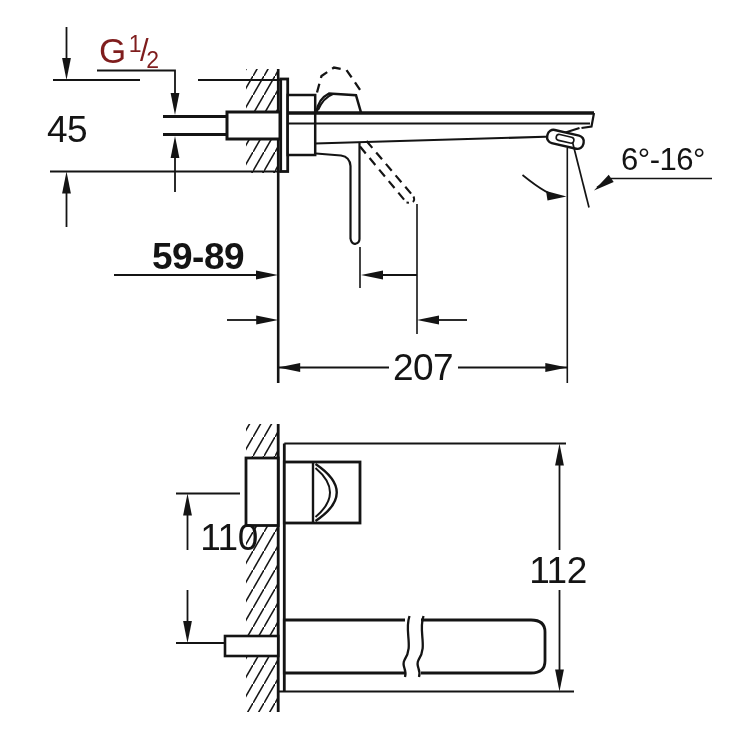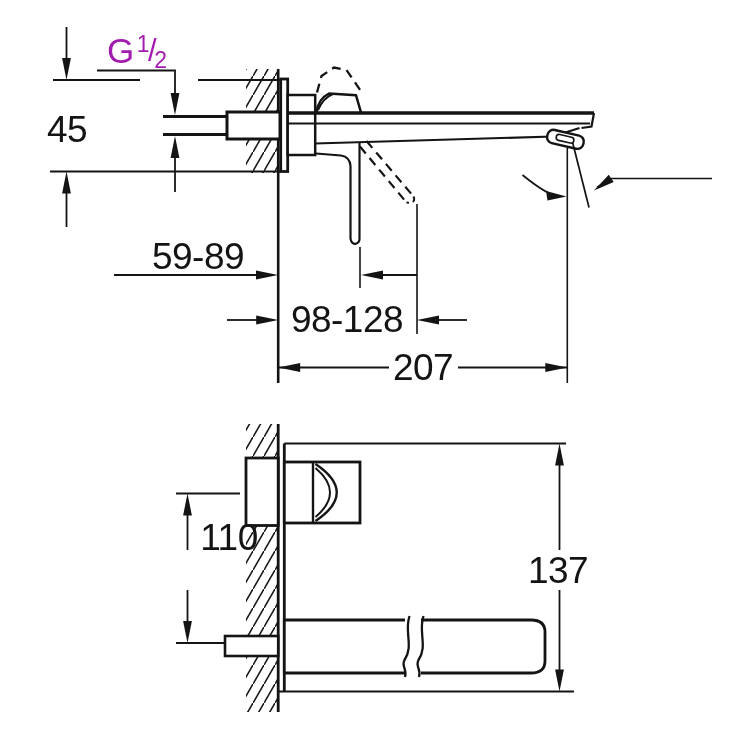--- a/index.html
+++ b/index.html
@@ -8,22 +8,22 @@
     font-family:"Liberation Sans",sans-serif;overflow:hidden;
   }
   #stage svg{position:absolute;left:0;top:0;}
   .dim{
     position:absolute;transform:translate(-50%,-50%);
     font-size:37px;line-height:1;color:#141414;white-space:nowrap;
     letter-spacing:-0.5px;
   }
   .dim.angle{font-size:31px;}
   .thread{
-    position:absolute;left:99px;top:33px;color:#a21caf;line-height:1;
-    white-space:nowrap;letter-spacing:-0.5px;margin-left:8px;
+    position:absolute;left:99px;top:33px;color:#7f1d1d;line-height:1;
+    white-space:nowrap;letter-spacing:-0.5px;
   }
   .thread .g{font-size:35px;}
   .thread .num{font-size:23px;position:relative;top:-11px;margin-left:3px;}
   .thread .slash{font-size:31px;position:relative;top:-2px;margin-left:-1px;}
   .thread .den{font-size:23px;position:relative;top:5px;margin-left:-2px;}
 </style>
 </head>
 <body>
 
 <div id="stage">
@@ -145,18 +145,18 @@
     <line x1="187.5" y1="590" x2="187.5" y2="622"></line>
     <polygon points="187.5,493.5 183.1,515.5 191.9,515.5" fill="#141414" stroke="none"></polygon>
     <polygon points="187.5,643 183.1,621 191.9,621" fill="#141414" stroke="none"></polygon>
   </g>
 </svg>
 
   <div class="thread">
     <span class="g">G</span><span class="num">1</span><span class="slash">/</span><span class="den">2</span>
   </div>
   <div class="dim" style="left:67px;top:129px;">45</div>
-  <div class="dim" style="left:198px;top:256px;">59-89</div>
-  <div class="dim" style="left:347px;top:319px;">98-128</div>
+  <div class="dim" style="left:198px;top:256px;font-weight:bold;">59-89</div>
   <div class="dim" style="left:423px;top:367px;text-align:center;">207</div>
+  <div class="dim angle" style="left:663px;top:159px;">6°-16°</div>
   <div class="dim" style="left:187px;top:537px;margin-left:42px;">110</div>
-  <div class="dim" style="left:558px;top:570px;">137</div>
+  <div class="dim" style="left:558px;top:570px;">112</div>
 </div>
 
 </body></html>

